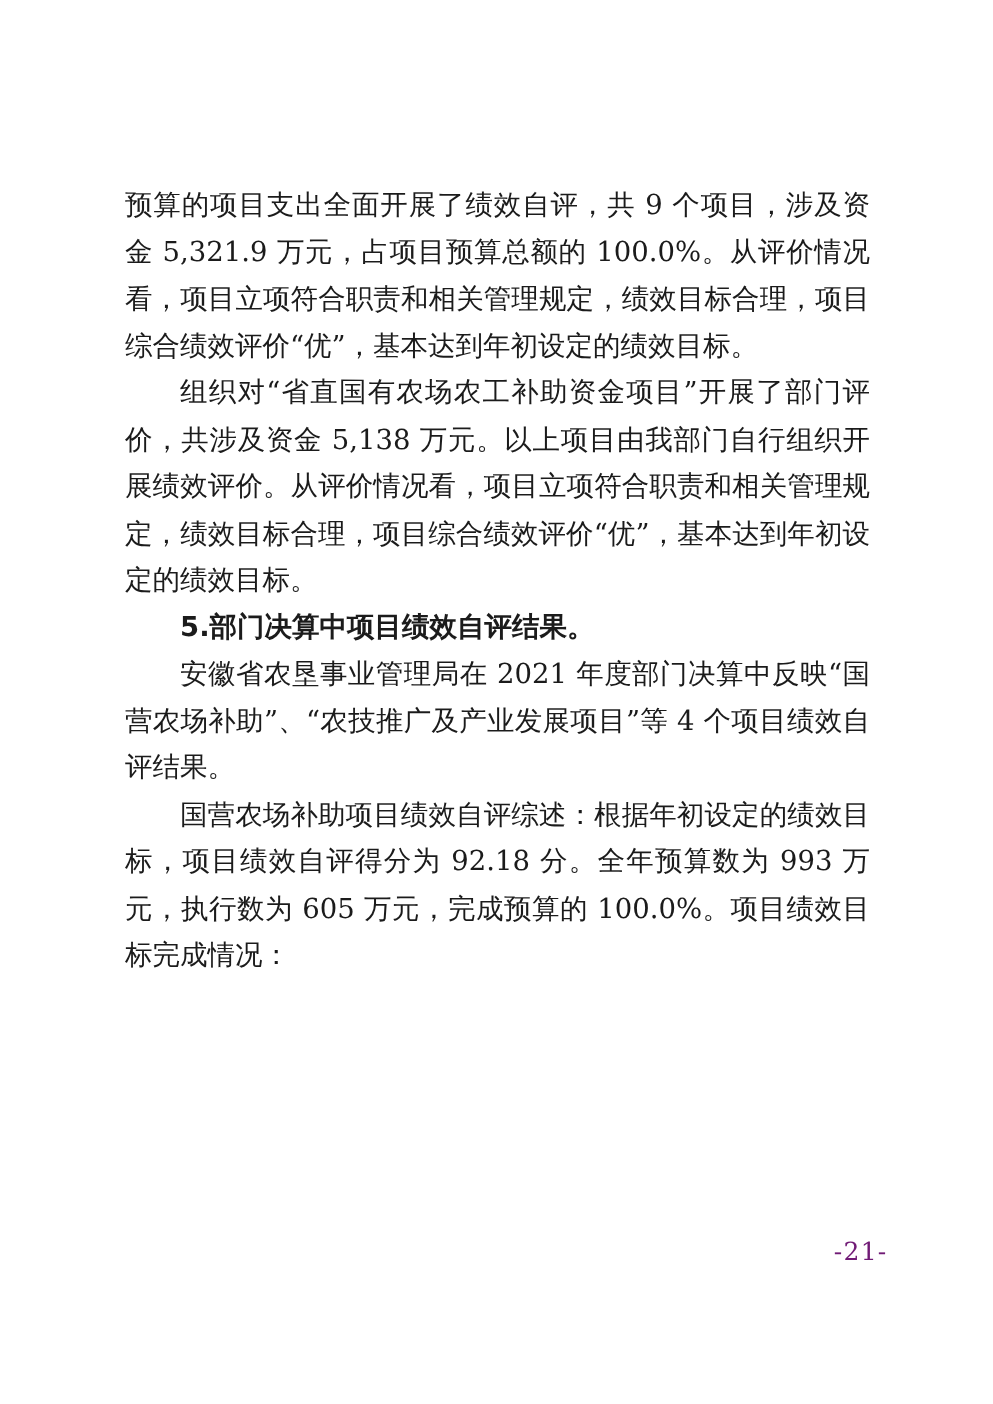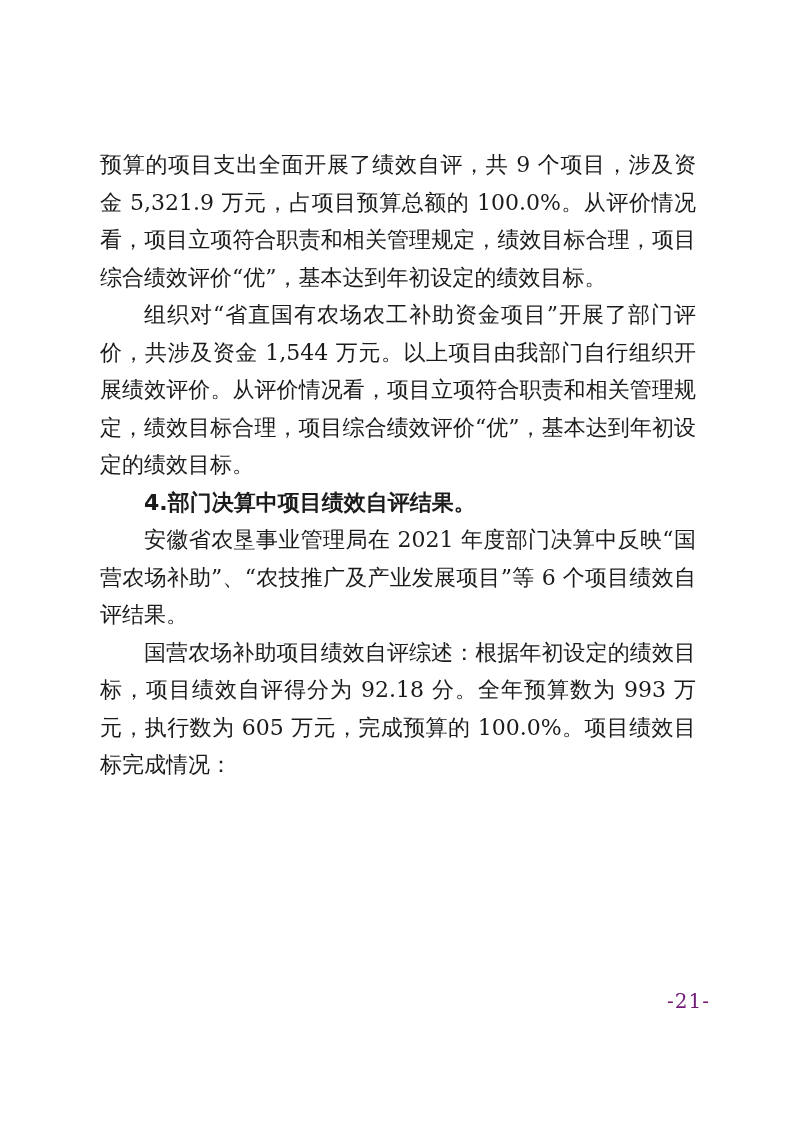--- a/index.html
+++ b/index.html
@@ -50,19 +50,19 @@
     color: #701a75;
     letter-spacing: 1px;
   }
 </style>
 </head>
 <body>
 
 <div class="sheet">
   <main class="content">
       <p class="body no-indent">预算的项目支出全面开展了绩效自评，共 9 个项目，涉及资金 5,321.9 万元，占项目预算总额的 100.0%。从评价情况看，项目立项符合职责和相关管理规定，绩效目标合理，项目综合绩效评价“优”，基本达到年初设定的绩效目标。</p>
-      <p class="body">组织对“省直国有农场农工补助资金项目”开展了部门评价，共涉及资金 1,544 万元。以上项目由我部门自行组织开展绩效评价。从评价情况看，项目立项符合职责和相关管理规定，绩效目标合理，项目综合绩效评价“优”，基本达到年初设定的绩效目标。</p>
-      <p class="heading">4.部门决算中项目绩效自评结果。</p>
-      <p class="body">安徽省农垦事业管理局在 2021 年度部门决算中反映“国营农场补助”、“农技推广及产业发展项目”等 6 个项目绩效自评结果。</p>
+      <p class="body">组织对“省直国有农场农工补助资金项目”开展了部门评价，共涉及资金 5,138 万元。以上项目由我部门自行组织开展绩效评价。从评价情况看，项目立项符合职责和相关管理规定，绩效目标合理，项目综合绩效评价“优”，基本达到年初设定的绩效目标。</p>
+      <p class="heading">5.部门决算中项目绩效自评结果。</p>
+      <p class="body">安徽省农垦事业管理局在 2021 年度部门决算中反映“国营农场补助”、“农技推广及产业发展项目”等 4 个项目绩效自评结果。</p>
       <p class="body">国营农场补助项目绩效自评综述：根据年初设定的绩效目标，项目绩效自评得分为 92.18 分。全年预算数为 993 万元，执行数为 605 万元，完成预算的 100.0%。项目绩效目标完成情况：</p>
     </main>
   <div class="page-number">-21-</div>
 </div>
 
 </body></html>

